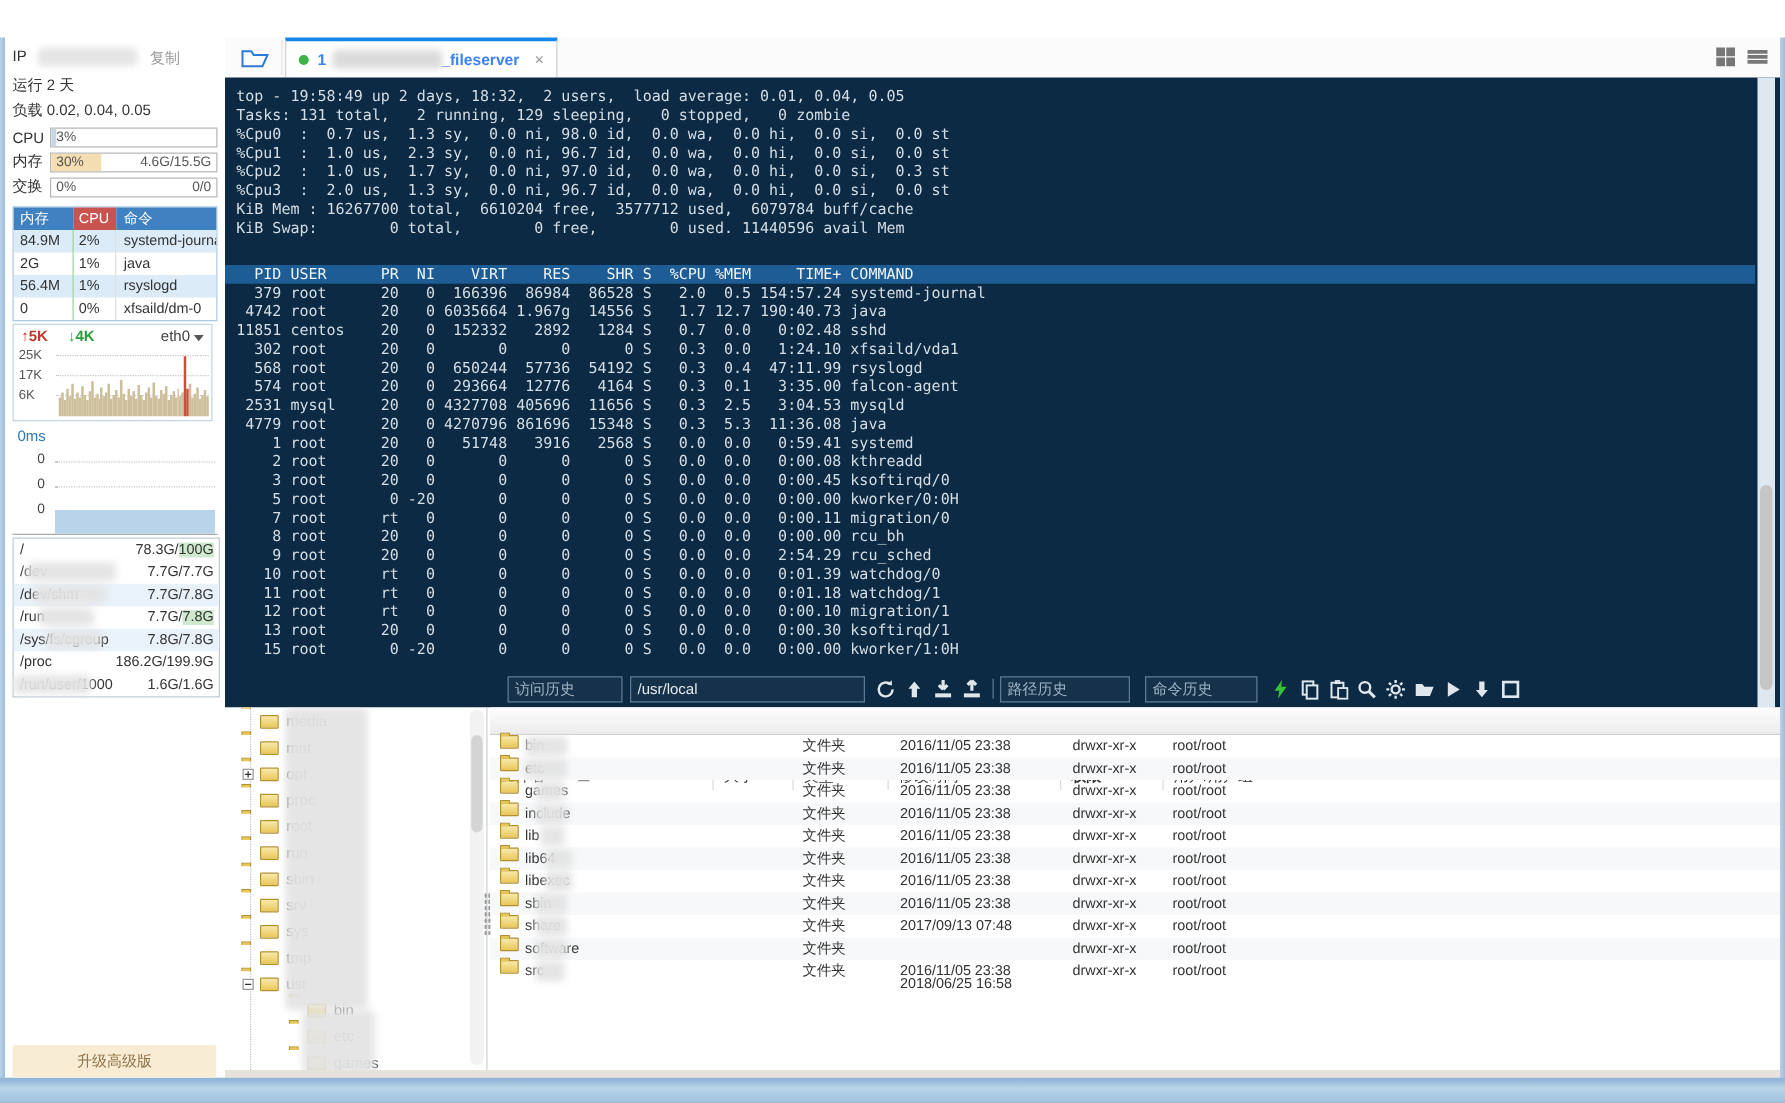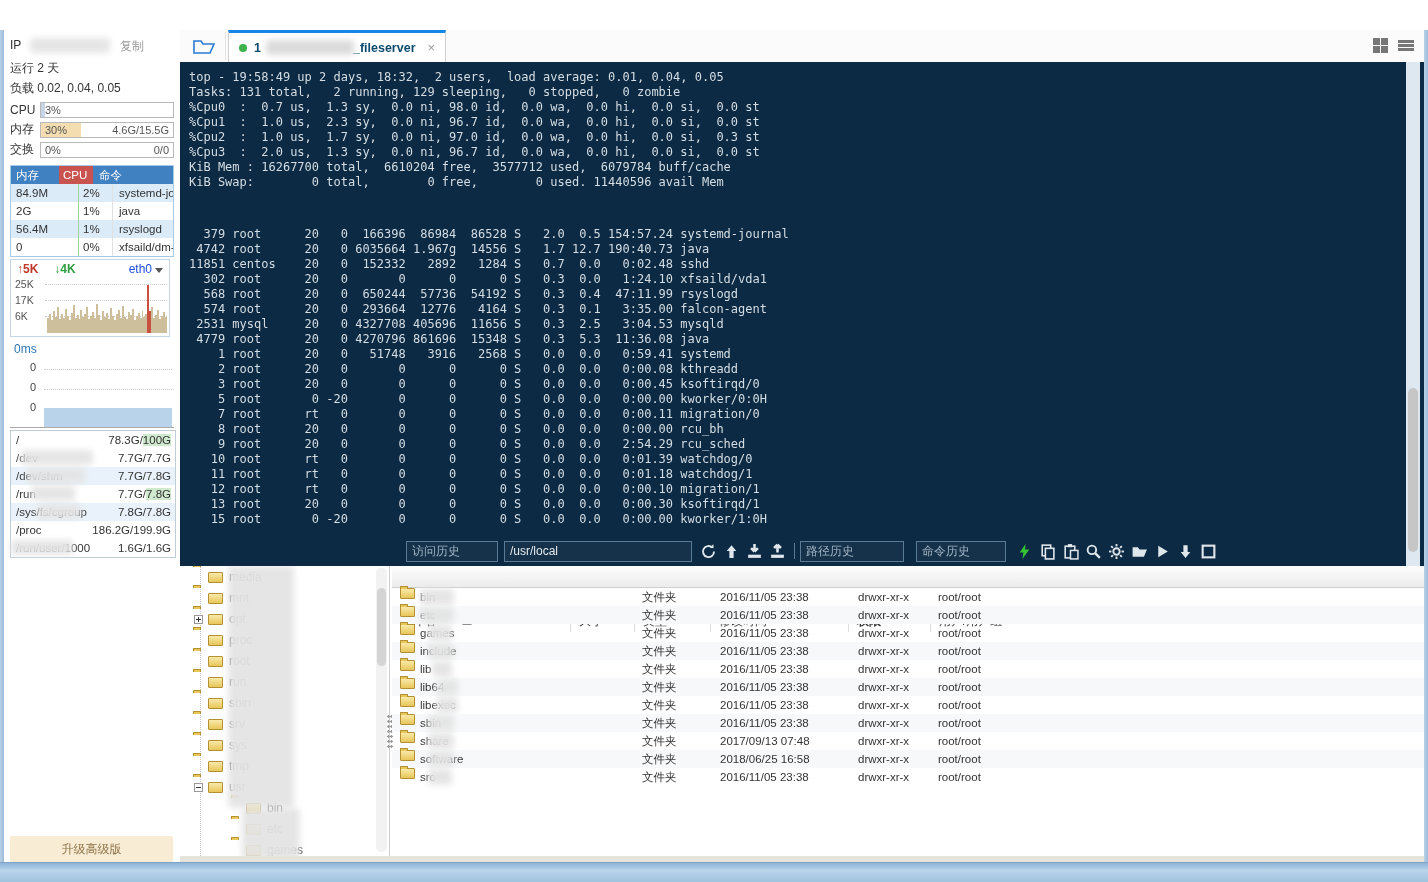--- a/index.html
+++ b/index.html
@@ -37,29 +37,29 @@
   .gauge-pct { position:absolute; left:4px; top:1px; font-size:11px; color:#555; }
   .gauge-detail { position:absolute; right:4px; top:1px; font-size:11px; color:#555; }
 
   .proc-table { position:absolute; left:6px; top:135px; width:164px; border:1px solid #a9cae6; font-size:11.5px; }
   .proc-hd { display:flex; height:18px; line-height:18px; color:#fff; }
   .proc-hd .c1 { width:48px; background:#4081c2; padding-left:5px; }
   .proc-hd .c2 { width:34px; background:#c9534f; padding-left:4px; }
   .proc-hd .c3 { flex:1; background:#4081c2; padding-left:6px; }
   .proc-tr { display:flex; height:18px; line-height:18px; color:#333; }
   .proc-tr.stripe { background:#dcebf8; }
-  .proc-tr .c1 { width:68px; padding-left:5px; border-right:1px solid #9fd49f; }
+  .proc-tr .c1 { width:48px; padding-left:5px; border-right:1px solid #9fd49f; }
   .proc-tr .c2 { width:34px; padding-left:4px; border-right:1px solid #e0e0e0; }
   .proc-tr .c3 { flex:1; padding-left:6px; white-space:nowrap; overflow:hidden; }
 
   .net-widget { position:absolute; left:6px; top:229px; width:160px; height:78px; border:1px solid #c4d6e4; }
   .net-hd { height:18px; display:flex; align-items:center; font-size:12px; padding:0 6px; }
   .net-up { color:#c0392b; font-weight:bold; }
   .net-down { color:#2e9e3e; font-weight:bold; margin-left:16px; }
-  .net-if { margin-left:auto; color:#1d4ed8; cursor:pointer; }
+  .net-if { margin-left:auto; color:#404040; cursor:pointer; }
   .net-if .car { display:inline-block; width:0; height:0; border-left:4px solid transparent; border-right:4px solid transparent; border-top:5px solid #555; margin-left:3px; }
   .net-plot { position:relative; height:56px; }
   .net-ticks { position:absolute; left:0; top:0; width:100%; height:100%; font-size:10.5px; color:#555; }
   .net-tick { position:absolute; left:4px; width:26px; text-align:left; }
   .net-grid { position:absolute; left:34px; right:2px; border-top:1px dotted #c9c9c9; }
   .net-bars { position:absolute; left:36px; right:2px; bottom:1px; height:52px; display:flex; align-items:flex-end; }
   .net-bars .bar { width:2px; background:#cdbf9b; }
   .net-bars .bar.red { background:#c94f3f; }
 
   .ping-widget { position:absolute; left:6px; top:311px; width:164px; height:87px; border-bottom:1px solid #aaa; }
@@ -80,21 +80,21 @@
 
   
   .main { position:absolute; left:180px; top:30px; width:1244px; height:832px; }
 
   .tabbar { position:absolute; left:0; top:0; width:1244px; height:32px; background:#fbfbfb; }
   .folder-btn { position:absolute; left:2px; top:2px; width:44px; height:28px; display:flex; align-items:center; justify-content:center; cursor:pointer; border-right:1px solid #e3e3e3; }
   .tab { position:absolute; left:48px; top:0; height:32px; min-width:194px; background:#fff;
     border-left:1px solid #cfcfcf; border-right:1px solid #cfcfcf; border-top:3px solid #1486e8;
     display:flex; align-items:center; padding:0 10px; cursor:pointer; }
   .tab-dot { width:8px; height:8px; border-radius:50%; background:#3db24a; margin-right:7px; }
-  .tab-label { font-size:12.5px; font-weight:bold; color:#0c4a6e; position:relative; }
+  .tab-label { font-size:12.5px; font-weight:bold; color:#3b82f6; position:relative; }
   .tab-close { margin-left:12px; color:#9a9a9a; font-size:13px; cursor:pointer; }
   .view-icons { position:absolute; right:10px; top:8px; display:flex; gap:10px; }
   .grid-icon { width:15px; height:15px; display:grid; grid-template-columns:7px 7px; grid-template-rows:7px 7px; gap:1px; cursor:pointer; }
   .grid-icon span { background:#777; }
   .menu-icon { width:16px; height:15px; display:flex; flex-direction:column; justify-content:space-between; padding:2px 0; cursor:pointer; }
   .menu-icon span { height:3px; background:#777; }
 
   .terminal { position:absolute; left:0; top:32px; width:1244px; height:504px; background:#0c2a43;
     font-family:"DejaVu Sans Mono","Liberation Mono",monospace; font-size:12px; color:#d4dde4; }
   .term-pre { position:absolute; left:9px; top:8px; line-height:15px; white-space:pre; }
@@ -376,20 +376,21 @@
 
     <div class="terminal">
       <pre class="term-pre" id="term-summary">top - 19:58:49 up 2 days, 18:32,  2 users,  load average: 0.01, 0.04, 0.05
 Tasks: 131 total,   2 running, 129 sleeping,   0 stopped,   0 zombie
 %Cpu0  :  0.7 us,  1.3 sy,  0.0 ni, 98.0 id,  0.0 wa,  0.0 hi,  0.0 si,  0.0 st
 %Cpu1  :  1.0 us,  2.3 sy,  0.0 ni, 96.7 id,  0.0 wa,  0.0 hi,  0.0 si,  0.0 st
 %Cpu2  :  1.0 us,  1.7 sy,  0.0 ni, 97.0 id,  0.0 wa,  0.0 hi,  0.0 si,  0.3 st
 %Cpu3  :  2.0 us,  1.3 sy,  0.0 ni, 96.7 id,  0.0 wa,  0.0 hi,  0.0 si,  0.0 st
 KiB Mem : 16267700 total,  6610204 free,  3577712 used,  6079784 buff/cache
 KiB Swap:        0 total,        0 free,        0 used. 11440596 avail Mem</pre>
+      <div class="term-hdr">  PID USER      PR  NI    VIRT    RES    SHR S  %CPU %MEM     TIME+ COMMAND</div>
       <pre class="term-rows" id="term-rows">  379 root      20   0  166396  86984  86528 S   2.0  0.5 154:57.24 systemd-journal
  4742 root      20   0 6035664 1.967g  14556 S   1.7 12.7 190:40.73 java
 11851 centos    20   0  152332   2892   1284 S   0.7  0.0   0:02.48 sshd
   302 root      20   0       0      0      0 S   0.3  0.0   1:24.10 xfsaild/vda1
   568 root      20   0  650244  57736  54192 S   0.3  0.4  47:11.99 rsyslogd
   574 root      20   0  293664  12776   4164 S   0.3  0.1   3:35.00 falcon-agent
  2531 mysql     20   0 4327708 405696  11656 S   0.3  2.5   3:04.53 mysqld
  4779 root      20   0 4270796 861696  15348 S   0.3  5.3  11:36.08 java
     1 root      20   0   51748   3916   2568 S   0.0  0.0   0:59.41 systemd
     2 root      20   0       0      0      0 S   0.0  0.0   0:00.08 kthreadd
@@ -668,21 +669,21 @@
               <span style="left: 250px;">文件夹</span>
               <span style="left: 328px;">2017/09/13 07:48</span>
               <span style="left: 466px;">drwxr-xr-x</span>
               <span style="left: 546px;">root/root</span>
               <span class="blur" style="left: 36px; top: 1px; width: 26px; height: 16px;"></span>
             </div>
             <div class="frow stripe" style="top: 184px;">
               <span class="folder-ic" style="left: 8px;"></span>
               <span style="left: 28px;">software</span>
               <span style="left: 250px;">文件夹</span>
-              <span style="left: 328px;">2018/06/25 16:58</span>
+              <span style="left: 328px; margin-top: 28px;">2018/06/25 16:58</span>
               <span style="left: 466px;">drwxr-xr-x</span>
               <span style="left: 546px;">root/root</span>
               <span class="blur" style="left: 36px; top: 1px; width: 26px; height: 16px;"></span>
             </div>
             <div class="frow" style="top: 202px;">
               <span class="folder-ic" style="left: 8px;"></span>
               <span style="left: 28px;">src</span>
               <span style="left: 250px;">文件夹</span>
               <span style="left: 328px;">2016/11/05 23:38</span>
               <span style="left: 466px;">drwxr-xr-x</span>

